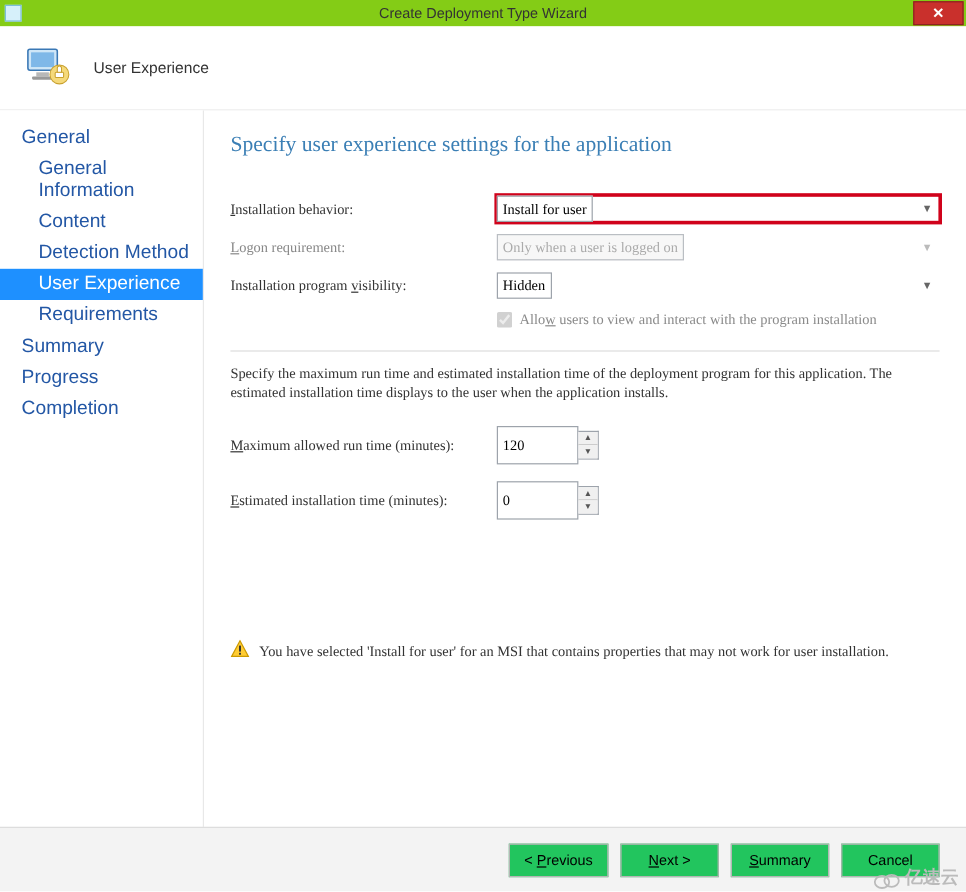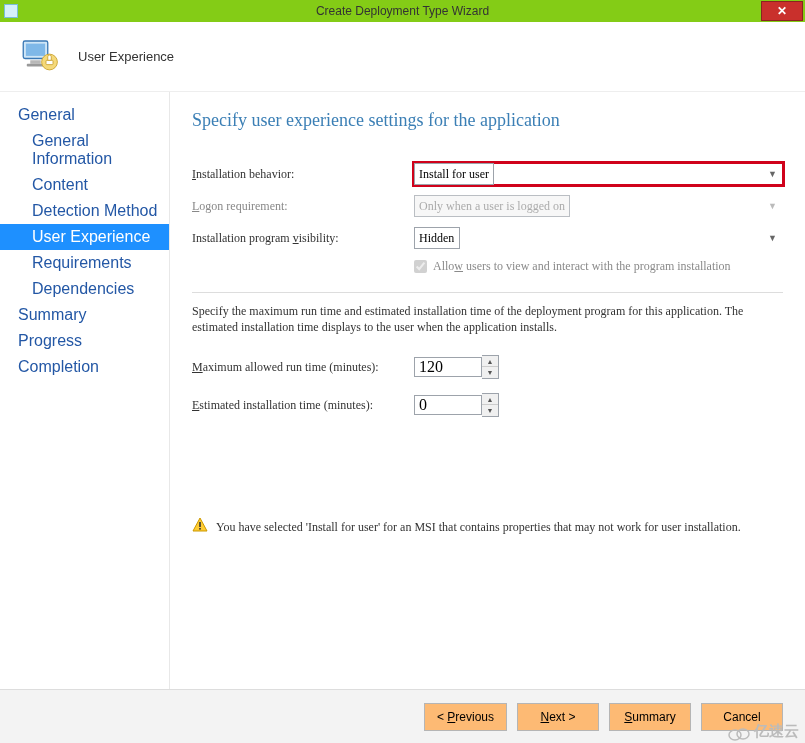--- a/index.html
+++ b/index.html
@@ -25,28 +25,28 @@
 .form-control { flex: 1; height: 22px; border: 1px solid #9da3ab; background: #fff; font-family: Georgia, serif; font-size: 12px; padding: 0 4px; appearance: none; -webkit-appearance: none; position: relative; }
 .form-control.disabled { background: #f4f4f4; color: #888; }
 .select-wrap { position: relative; flex: 1; }
 .select-arrow { position: absolute; right: 6px; top: 50%; transform: translateY(-50%); pointer-events: none; color: #666; font-size: 9px; }
 .highlight-red { outline: 3px solid #d0021b; outline-offset: -1px; }
 .checkbox-row { display: flex; align-items: center; margin-left: 222px; margin-top: 4px; margin-bottom: 18px; color: #8a8a8a; font-family: Georgia, serif; font-size: 12px; }
 .checkbox-row input { margin-right: 6px; accent-color: #888; }
 .hr { border: none; border-top: 1px solid #ddd; margin: 6px 0 10px 0; }
 .desc { font-family: Georgia, serif; font-size: 12px; color: #333; line-height: 1.35; margin-bottom: 20px; }
 .spinner-wrap { display: flex; align-items: center; }
-.spinner-input { width: 68px; height: 20px; border: 1px solid #9da3ab; font-family: Georgia, serif; font-size: 16px; padding: 1px 4px; }
+.spinner-input { width: 68px; height: 32px; border: 1px solid #9da3ab; font-family: Georgia, serif; font-size: 12px; padding: 1px 4px; }
 .spinner-btns { display: flex; flex-direction: column; border: 1px solid #9da3ab; border-left: none; }
 .spinner-btn { width: 16px; height: 11px; background: #f0f0f0; display: flex; align-items: center; justify-content: center; font-size: 7px; cursor: pointer; color: #555; line-height: 1; }
 .spinner-btn:first-child { border-bottom: 1px solid #ccc; }
 .warning-row { display: flex; align-items: center; gap: 8px; font-family: Georgia, serif; font-size: 12px; color: #333; margin-top: 100px; }
 .warn-icon svg { width: 16px; height: 16px; }
 .button-bar { position: absolute; bottom: 0; left: 0; right: 0; height: 54px; background: #f3f3f3; border-top: 1px solid #ddd; display: flex; align-items: center; justify-content: flex-end; gap: 10px; padding: 0 22px; }
-.btn { min-width: 82px; height: 28px; background: #fdba74; border: 1px solid #b5b5b5; font-size: 12px; cursor: pointer; padding: 0 12px; }
+.btn { min-width: 82px; height: 28px; background: #22c55e; border: 1px solid #b5b5b5; font-size: 12px; cursor: pointer; padding: 0 12px; }
 .watermark { position: absolute; right: 6px; bottom: 2px; font-size: 15px; color: #bbb; font-weight: bold; display:flex; align-items:flex-end; gap:4px; }
 .u { text-decoration: underline; }
 </style>
 </head>
 <body>
 
 <div class="titlebar">
   <div class="titlebar-left">
     <div class="titlebar-icon"></div>
   </div>
@@ -70,21 +70,20 @@
 </div>
 
 <div class="body">
   <div class="sidebar">
     <div class="nav-item">General</div>
     <div class="nav-item sub">General Information</div>
     <div class="nav-item sub">Content</div>
     <div class="nav-item sub">Detection Method</div>
     <div class="nav-item sub active">User Experience</div>
     <div class="nav-item sub">Requirements</div>
-    <div class="nav-item sub">Dependencies</div>
     <div class="nav-item">Summary</div>
     <div class="nav-item">Progress</div>
     <div class="nav-item">Completion</div>
   </div>
 
   <div class="main">
     <div class="page-title">Specify user experience settings for the application</div>
 
     <div class="form-row">
       <div class="form-label"><span class="u">I</span>nstallation behavior:</div>

